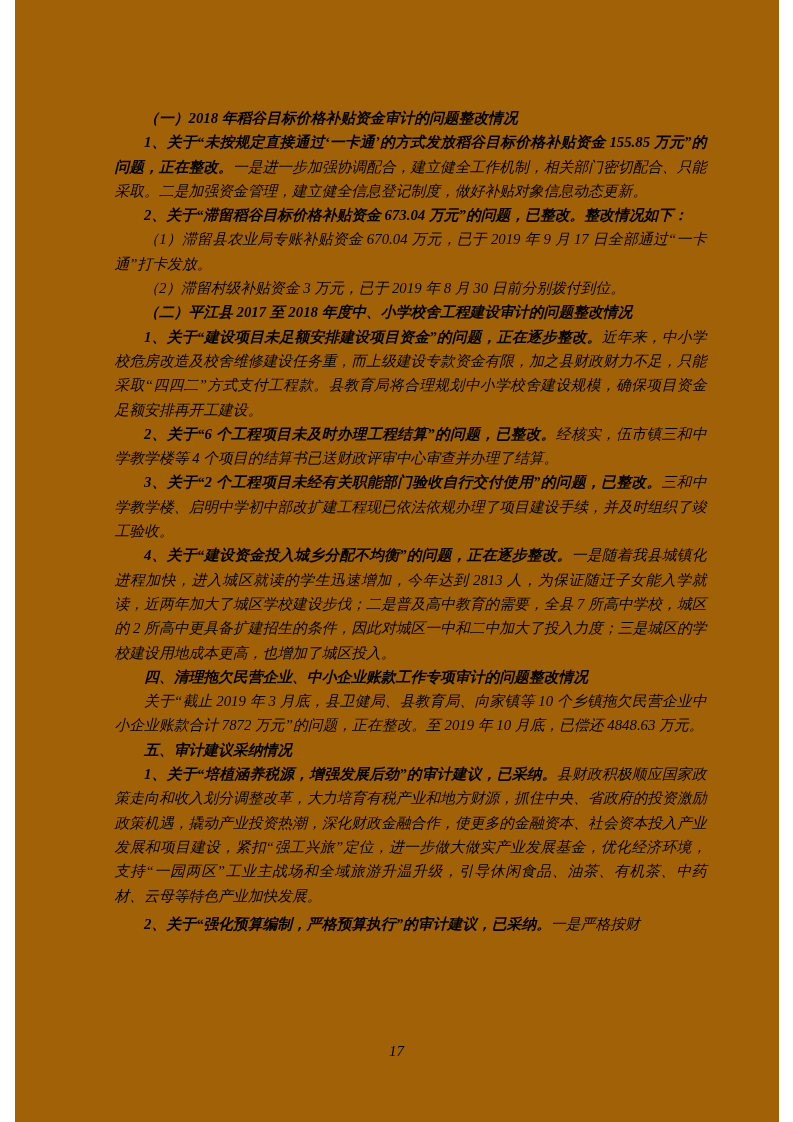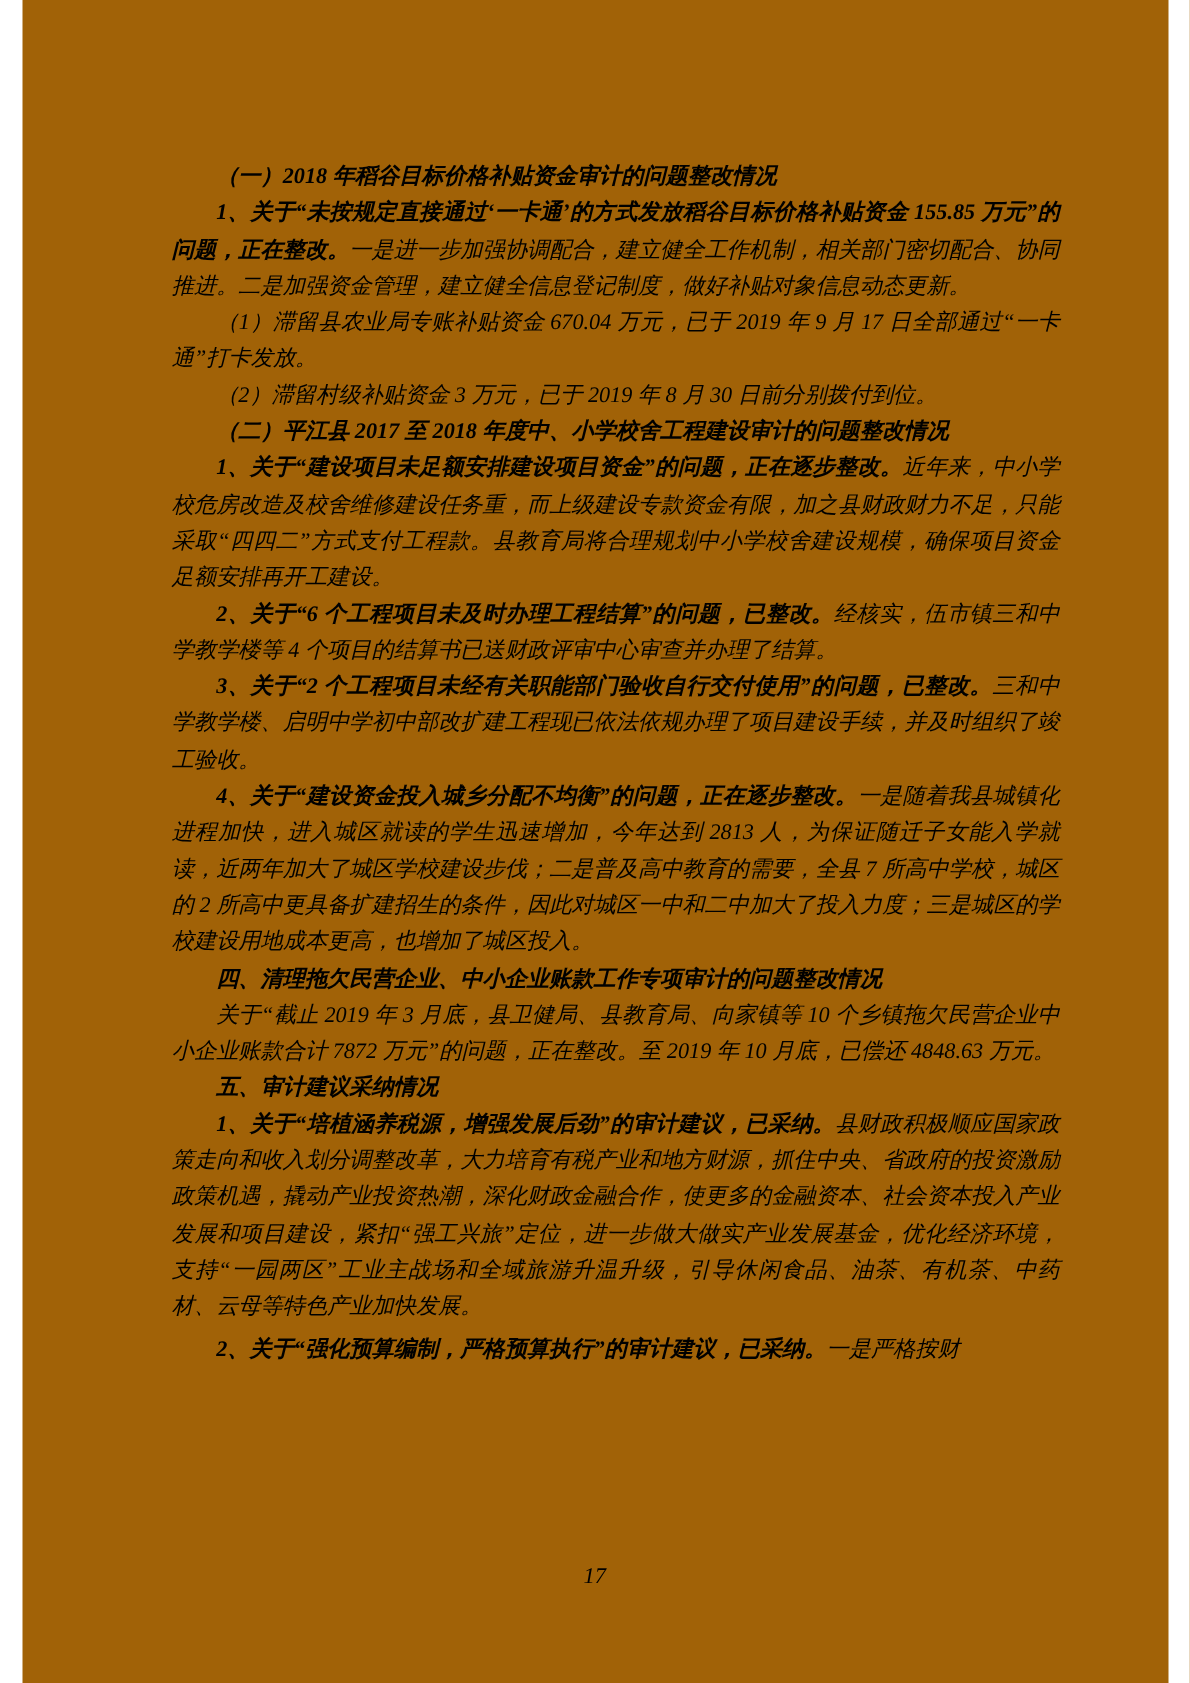--- a/index.html
+++ b/index.html
@@ -48,21 +48,22 @@
     font-size: 15px;
     color: #000000;
   }
 </style>
 </head>
 <body>
 
 <div class="page">
   <div class="content">
       <p class="para"><span class="bold">（一）2018 年稻谷目标价格补贴资金审计的问题整改情况</span></p>
-      <p class="para"><span class="bold">1、关于“未按规定直接通过‘一卡通’的方式发放稻谷目标价格补贴资金 155.85 万元”的问题，正在整改。</span><span>一是进一步加强协调配合，建立健全工作机制，相关部门密切配合、协同推进。二是加强资金管理，建立健全信息登记制度，做好补贴对象信息动态更新。</span></p>
+      <p class="para"><span class="bold">1、关于“未按规定直接通过‘一卡通’的方式发放稻谷目标价格补贴资金 155.85 万元”的问题，正在整改。</span><span>一是进一步加强协调配合，建立健全工作机制，相关部门密切配合、只能采取。二是加强资金管理，建立健全信息登记制度，做好补贴对象信息动态更新。</span></p>
+      <p class="para"><span class="bold">2、关于“滞留稻谷目标价格补贴资金 673.04 万元”的问题，已整改。整改情况如下：</span></p>
       <p class="para"><span>（1）滞留县农业局专账补贴资金 670.04 万元，已于 2019 年 9 月 17 日全部通过“一卡通”打卡发放。</span></p>
       <p class="para"><span>（2）滞留村级补贴资金 3 万元，已于 2019 年 8 月 30 日前分别拨付到位。</span></p>
       <p class="para"><span class="bold">（二）平江县 2017 至 2018 年度中、小学校舍工程建设审计的问题整改情况</span></p>
       <p class="para"><span class="bold">1、关于“建设项目未足额安排建设项目资金”的问题，正在逐步整改。</span><span>近年来，中小学校危房改造及校舍维修建设任务重，而上级建设专款资金有限，加之县财政财力不足，只能采取“四四二”方式支付工程款。县教育局将合理规划中小学校舍建设规模，确保项目资金足额安排再开工建设。</span></p>
       <p class="para"><span class="bold">2、关于“6 个工程项目未及时办理工程结算”的问题，已整改。</span><span>经核实，伍市镇三和中学教学楼等 4 个项目的结算书已送财政评审中心审查并办理了结算。</span></p>
       <p class="para"><span class="bold">3、关于“2 个工程项目未经有关职能部门验收自行交付使用”的问题，已整改。</span><span>三和中学教学楼、启明中学初中部改扩建工程现已依法依规办理了项目建设手续，并及时组织了竣工验收。</span></p>
       <p class="para"><span class="bold">4、关于“建设资金投入城乡分配不均衡”的问题，正在逐步整改。</span><span>一是随着我县城镇化进程加快，进入城区就读的学生迅速增加，今年达到 2813 人，为保证随迁子女能入学就读，近两年加大了城区学校建设步伐；二是普及高中教育的需要，全县 7 所高中学校，城区的 2 所高中更具备扩建招生的条件，因此对城区一中和二中加大了投入力度；三是城区的学校建设用地成本更高，也增加了城区投入。</span></p>
       <p class="para"><span class="bold">四、清理拖欠民营企业、中小企业账款工作专项审计的问题整改情况</span></p>
       <p class="para"><span>关于“截止 2019 年 3 月底，县卫健局、县教育局、向家镇等 10 个乡镇拖欠民营企业中小企业账款合计 7872 万元”的问题，正在整改。至 2019 年 10 月底，已偿还 4848.63 万元。</span></p>
       <p class="para"><span class="bold">五、审计建议采纳情况</span></p>

